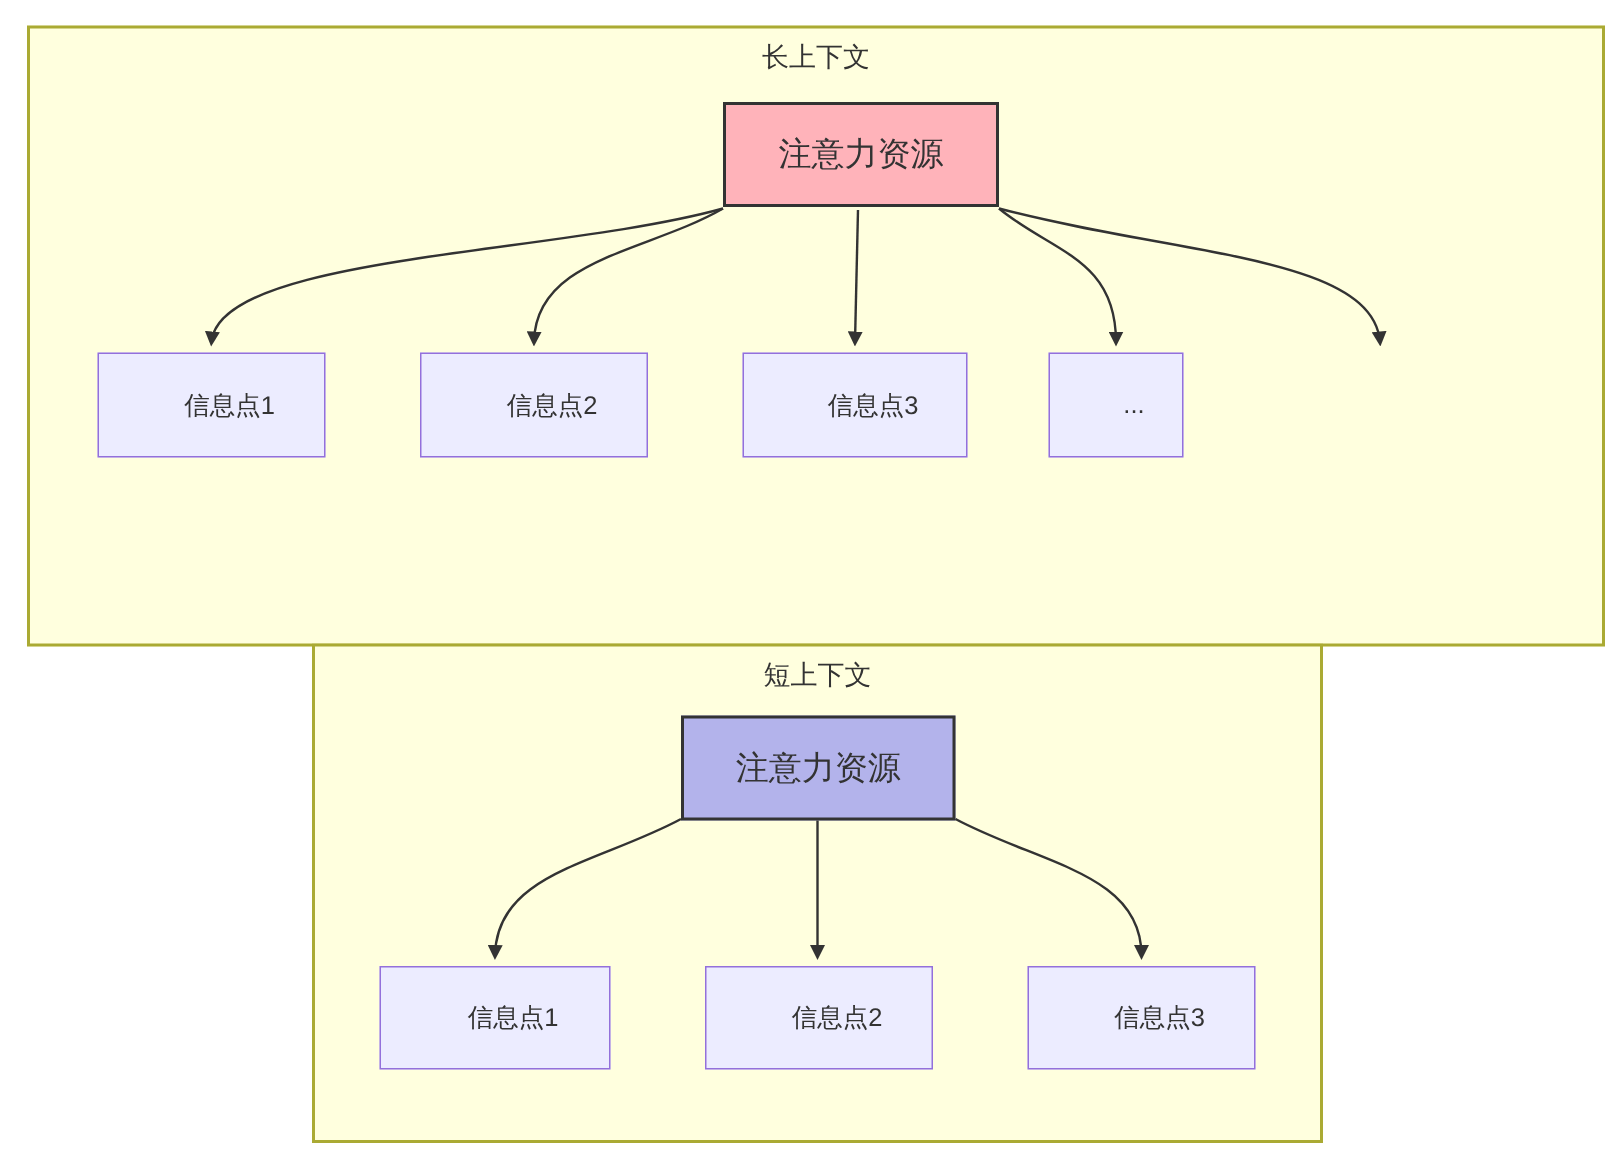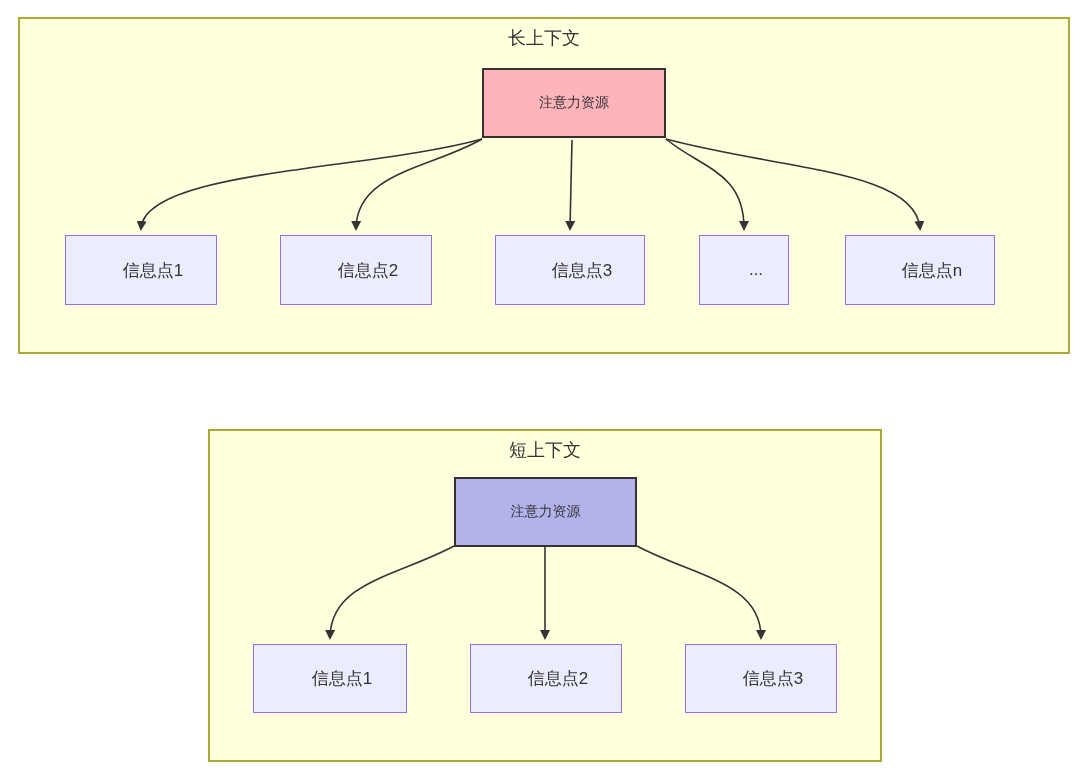--- a/index.html
+++ b/index.html
@@ -27,21 +27,21 @@
     position:absolute;
     left:0;right:0;top:7px;
     text-align:center;
     font-size:18px;
     color:var(--text);
   }
   .attention{
     position:absolute;
     display:flex;align-items:center;justify-content:center;
     border:2.5px solid var(--attention-border);
-    font-size:14px;
+    font-size:22px;
     color:var(--text);
   }
   .attention.long{background:var(--attention-long-fill);}
   .attention.short{background:var(--attention-short-fill);}
   .node{
     position:absolute;
     display:flex;align-items:center;justify-content:center;
     background:var(--node-fill);
     border:1.5px solid var(--node-border);
     font-size:17px;
@@ -57,31 +57,30 @@
     stroke:var(--arrow);
     stroke-width:1.6px;
   }
   #arrowhead path{fill:var(--arrow);}
 </style>
 </head>
 <body>
 
 <div class="canvas">
 
-  <div class="cluster" style="left:18px;top:17px;width:1052px;height:337px;">
+  <div class="cluster" style="left:18px;top:17px;width:1052px;height:414px;">
     <div class="cluster-title">长上下文</div>
   </div>
 
   <div class="attention long" style="left:482px;top:68px;width:184px;height:70px;">注意力资源</div>
 
   <div class="node" style="left:65px;top:235px;width:152px;height:70px;">信息点1</div>
   <div class="node" style="left:280px;top:235px;width:152px;height:70px;">信息点2</div>
   <div class="node" style="left:495px;top:235px;width:150px;height:70px;">信息点3</div>
   <div class="node" style="left:699px;top:235px;width:90px;height:70px;">...</div>
-  <div class="node" style="left:845px;top:235px;width:150px;height:70px;">信息点n</div>
 
   <div class="cluster" style="left:208px;top:429px;width:674px;height:333px;">
     <div class="cluster-title">短上下文</div>
   </div>
 
   <div class="attention short" style="left:454px;top:477px;width:183px;height:70px;">注意力资源</div>
 
   <div class="node" style="left:253px;top:644px;width:154px;height:69px;">信息点1</div>
   <div class="node" style="left:470px;top:644px;width:152px;height:69px;">信息点2</div>
   <div class="node" style="left:685px;top:644px;width:152px;height:69px;">信息点3</div>

